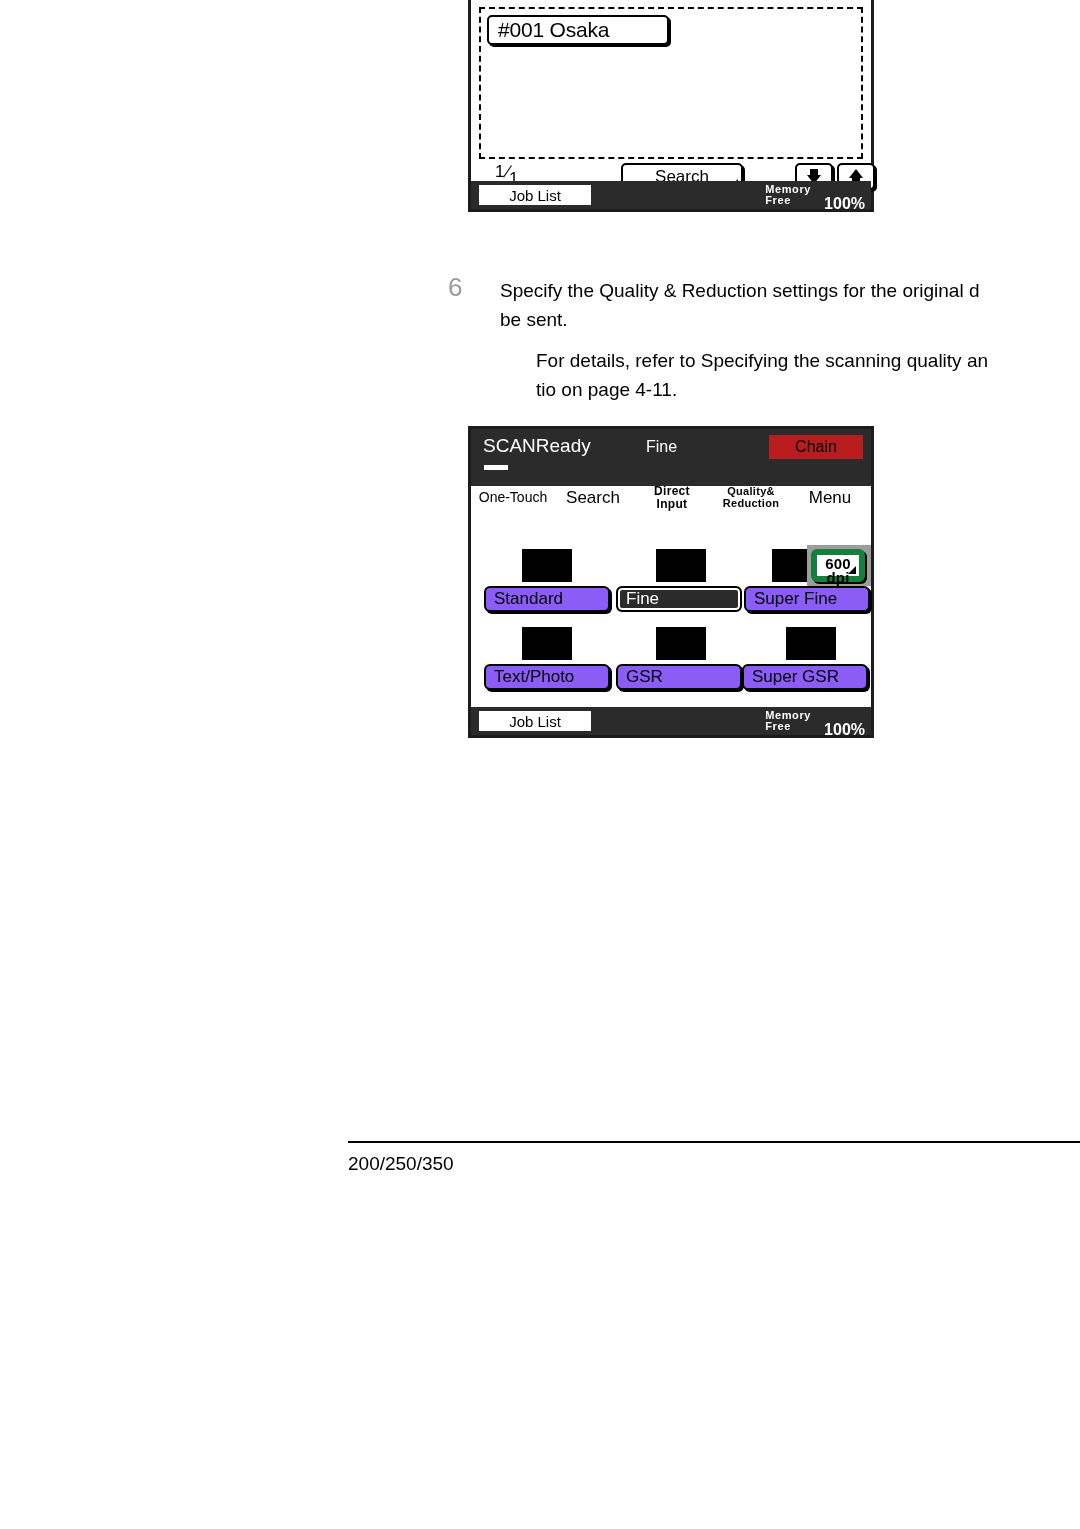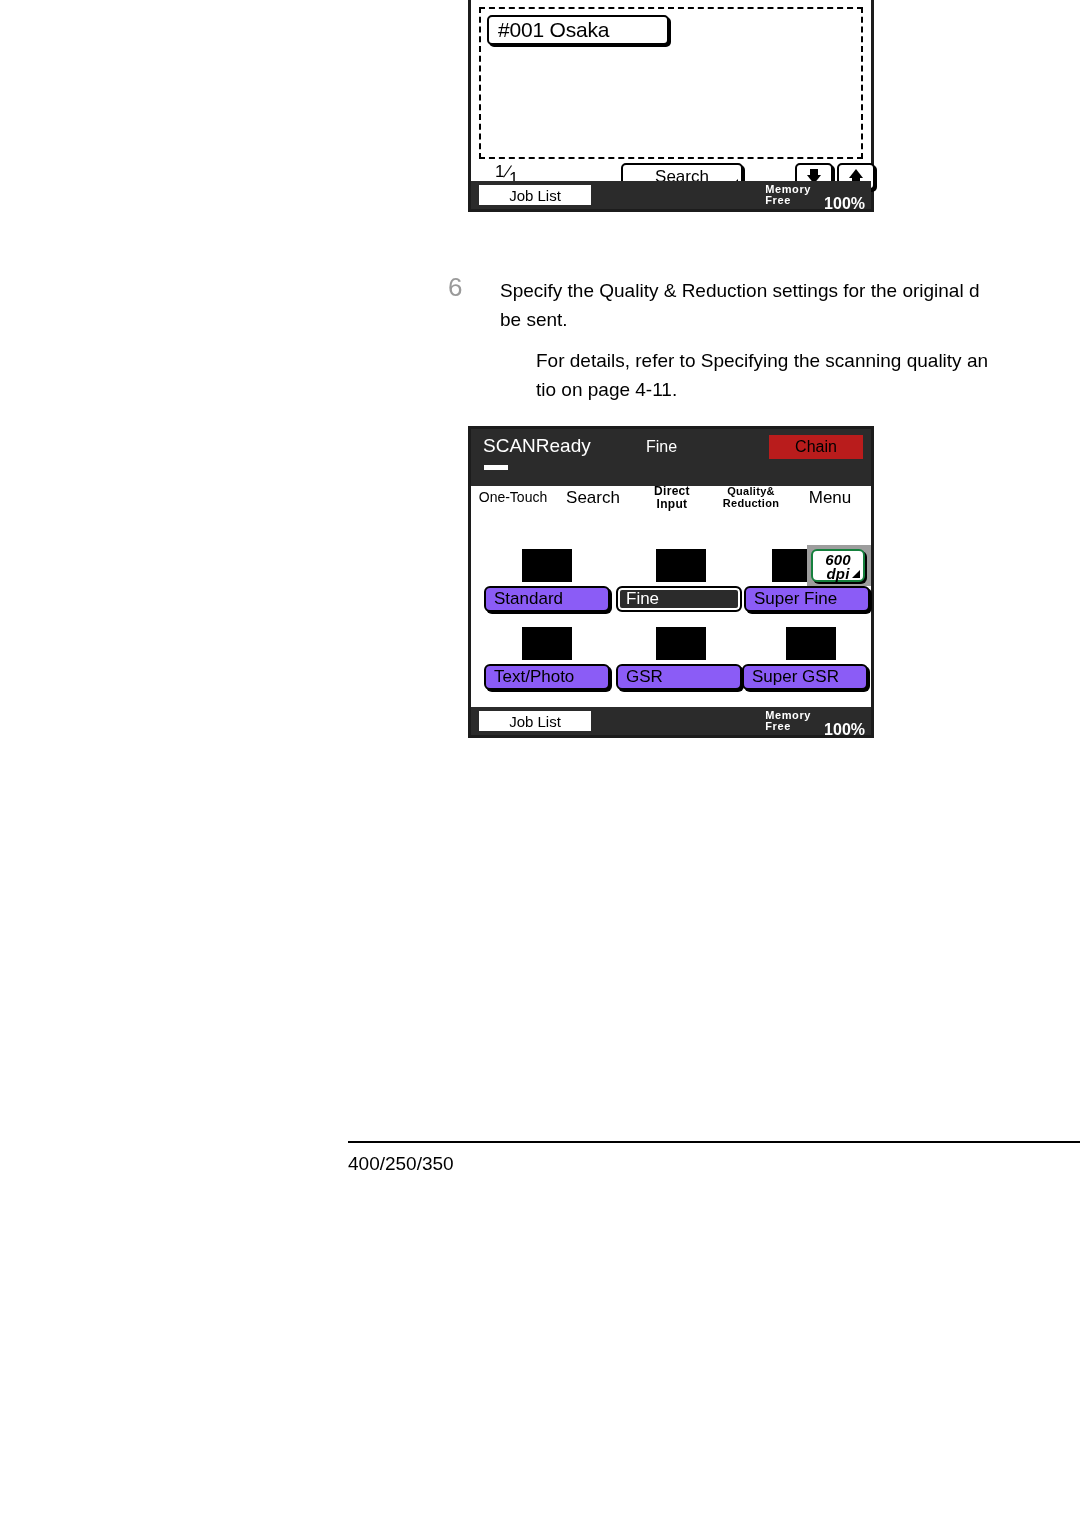--- a/index.html
+++ b/index.html
@@ -358,31 +358,30 @@
     top: 3px;
     width: 64px;
     height: 41px;
     background: #9d9d9d;
   }
   .dpi-chip {
     position: absolute;
     left: 4px; top: 4px;
     width: 54px; height: 33px;
     background: #fff;
-    border: 2px solid #15803d;
+    border: 6px solid #15803d;
     border-radius: 6px;
     box-shadow: 2px 2px 0 #000;
     box-sizing: border-box;
     font-size: 15px;
     font-weight: bold;
     line-height: 14px;
     text-align: center;
     padding-top: 2px;
     letter-spacing: .2px;
-    font-style: italic;
   }
 
   
   #footer-rule {
     position: absolute;
     left: 348px;
     top: 1141px;
     width: 760px;
     height: 2px;
     background: #000;
@@ -516,13 +515,13 @@
     </div>
     <div class="mem-label">
       <div>Memory</div>
       <div>Free</div>
     </div>
     <div class="mem-pct">100%</div>
   </div>
 </div>
 
 <div id="footer-rule"></div>
-<div id="footer-text">400/250/350</div>
+<div id="footer-text">200/250/350</div>
 
 </body></html>

